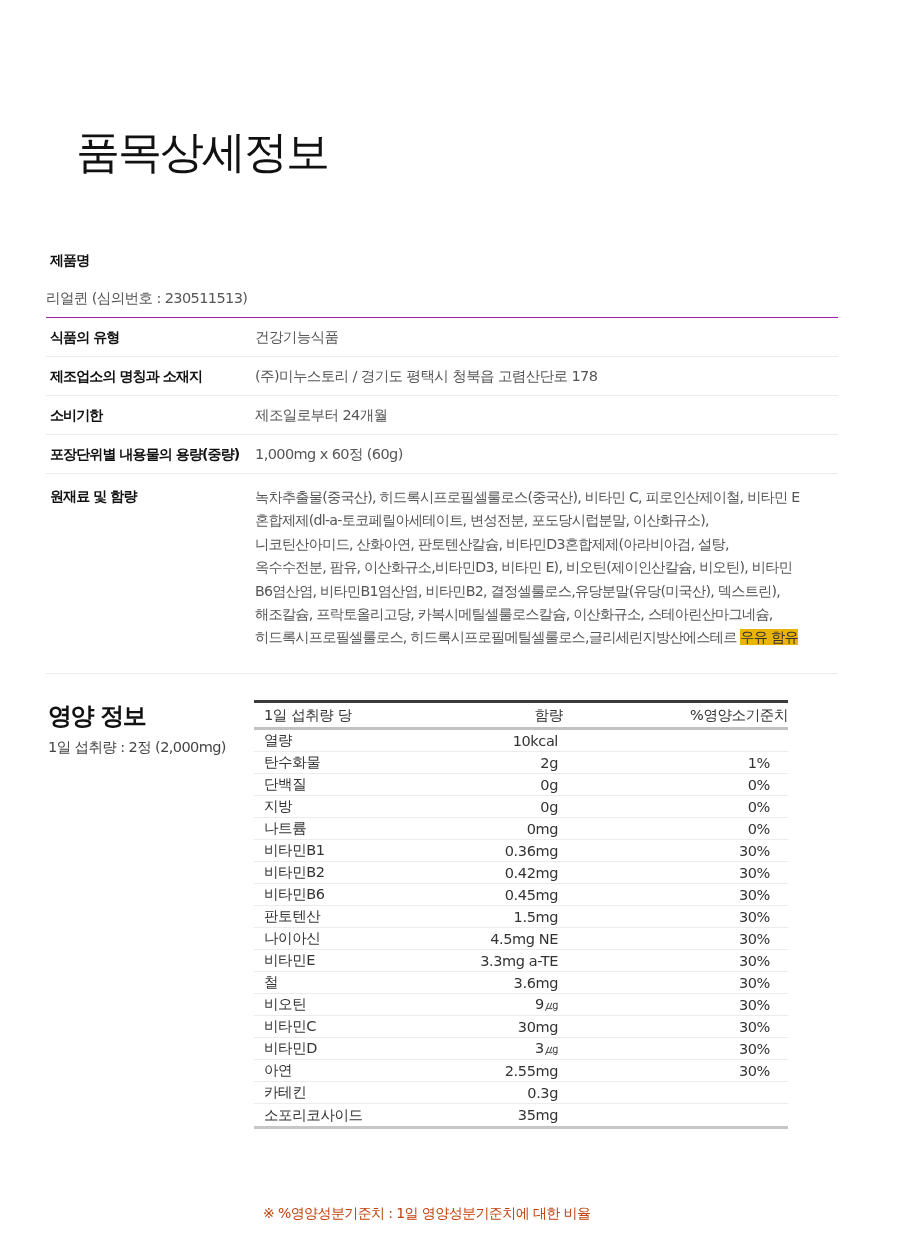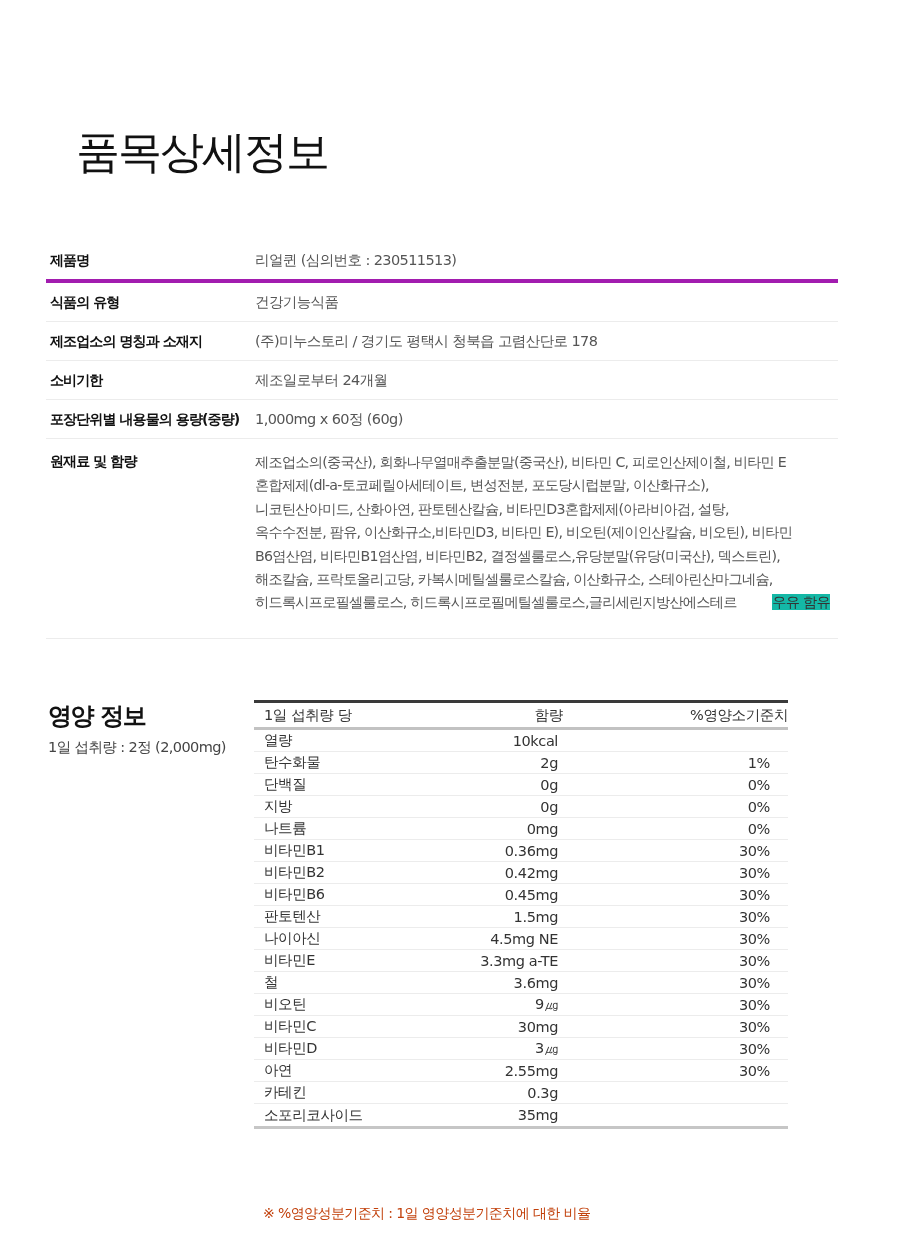--- a/index.html
+++ b/index.html
@@ -12,33 +12,33 @@
       line-height: 56px;
     }
 
     .info-table {
       position: absolute; left: 46px; top: 241px; width: 792px;
     }
     .info-row {
       display: flex; border-bottom: 1px solid #ececec;
       min-height: 38px; align-items: flex-start;
     }
-    .info-row:first-child { border-bottom: 4px solid #a21caf; }
+    .info-row:first-child { border-bottom: 1px solid #a21caf; flex-direction: column; }
     .info-row .lbl {
       width: 209px; padding-left: 4px; font-size: 14px; font-weight: bold;
       color: #111; letter-spacing: -0.9px; line-height: 38px; white-space: nowrap;
     }
     .info-row .val {
       flex: 1; font-size: 14.5px; color: #555; letter-spacing: -0.6px;
       line-height: 38px;
     }
     .info-row.multi { min-height: 200px; padding-top: 8px; }
     .info-row.multi .lbl { line-height: 24px; padding-top: 2px; }
     .info-row.multi .val { line-height: 23.4px; padding-top: 4px; font-size: 14.2px; letter-spacing: -0.75px; }
-    .hl { background: #14b8a6; color: #333; margin-left: 32px; }
+    .hl { background: #eab308; color: #333; }
 
     .nutri-title {
       position: absolute; left: 48px; top: 700px;
       font-size: 24px; font-weight: bold; color: #111; letter-spacing: -1.4px;
     }
     .nutri-sub {
       position: absolute; left: 48px; top: 738px;
       font-size: 14.5px; color: #444; letter-spacing: -0.6px;
     }
 
@@ -85,21 +85,21 @@
     <div class="lbl">소비기한</div>
     <div class="val">제조일로부터 24개월</div>
   </div>
   <div class="info-row">
     <div class="lbl">포장단위별 내용물의 용량(중량)</div>
     <div class="val">1,000mg x 60정 (60g)</div>
   </div>
   <div class="info-row multi">
     <div class="lbl">원재료 및 함량</div>
     <div class="val">
-      <div>제조업소의(중국산), 회화나무열매추출분말(중국산), 비타민 C, 피로인산제이철, 비타민 E</div>
+      <div>녹차추출물(중국산), 히드록시프로필셀룰로스(중국산), 비타민 C, 피로인산제이철, 비타민 E</div>
       <div>혼합제제(dl-a-토코페릴아세테이트, 변성전분, 포도당시럽분말, 이산화규소),</div>
       <div>니코틴산아미드, 산화아연, 판토텐산칼슘, 비타민D3혼합제제(아라비아검, 설탕,</div>
       <div>옥수수전분, 팜유, 이산화규소,비타민D3, 비타민 E), 비오틴(제이인산칼슘, 비오틴), 비타민</div>
       <div>B6염산염, 비타민B1염산염, 비타민B2, 결정셀룰로스,유당분말(유당(미국산), 덱스트린),</div>
       <div>해조칼슘, 프락토올리고당, 카복시메틸셀룰로스칼슘, 이산화규소, 스테아린산마그네슘,</div>
       <div><span>히드록시프로필셀룰로스, 히드록시프로필메틸셀룰로스,글리세린지방산에스테르 </span><span class="hl">우유 함유</span></div>
     </div>
   </div>
 </div>
 

